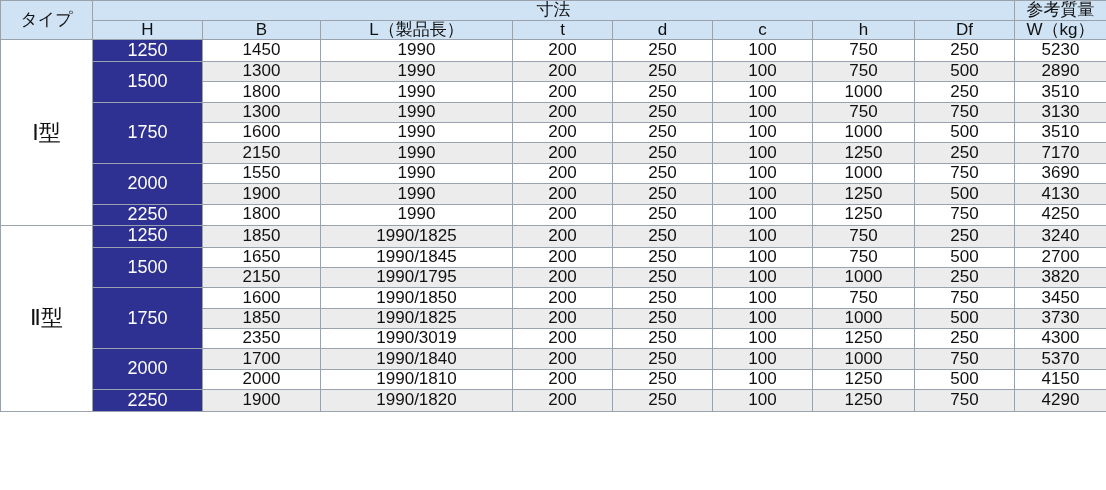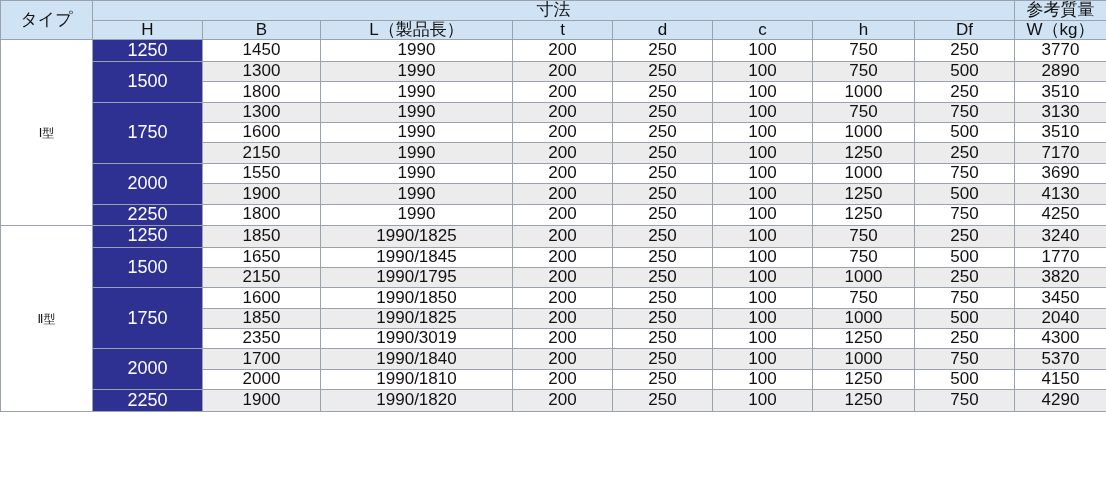--- a/index.html
+++ b/index.html
@@ -67,21 +67,21 @@
   col.c-h    { width: 110px; }
   col.c-b    { width: 118px; }
   col.c-l    { width: 192px; }
   col.c-t    { width: 100px; }
   col.c-d    { width: 100px; }
   col.c-c    { width: 100px; }
   col.c-h2   { width: 102px; }
   col.c-df   { width: 100px; }
   col.c-w    { width: 92px; }
   .sub-roman {
-    font-size: 12px;
+    font-size: 22px;
   }
 </style>
 </head>
 <body>
 
 <table id="spec-table">
   <colgroup>
     <col class="c-type">
       <col class="c-h">
       <col class="c-b">
@@ -115,21 +115,21 @@
       <tr>
         <td class="type-cell" rowspan="9"><span class="sub-roman">Ⅰ型</span></td>
         <td class="h-cell" rowspan="1">1250</td>
         <td class="d-light">1450</td>
         <td class="d-light">1990</td>
         <td class="d-light">200</td>
         <td class="d-light">250</td>
         <td class="d-light">100</td>
         <td class="d-light">750</td>
         <td class="d-light">250</td>
-        <td class="d-light">3770</td>
+        <td class="d-light">5230</td>
       </tr>
       <tr>
         <td class="h-cell" rowspan="2">1500</td>
         <td class="d-shade">1300</td>
         <td class="d-shade">1990</td>
         <td class="d-shade">200</td>
         <td class="d-shade">250</td>
         <td class="d-shade">100</td>
         <td class="d-shade">750</td>
         <td class="d-shade">500</td>
@@ -222,21 +222,21 @@
       </tr>
       <tr>
         <td class="h-cell" rowspan="2">1500</td>
         <td class="d-light">1650</td>
         <td class="d-light">1990/1845</td>
         <td class="d-light">200</td>
         <td class="d-light">250</td>
         <td class="d-light">100</td>
         <td class="d-light">750</td>
         <td class="d-light">500</td>
-        <td class="d-light">1770</td>
+        <td class="d-light">2700</td>
       </tr>
       <tr>
         <td class="d-shade">2150</td>
         <td class="d-shade">1990/1795</td>
         <td class="d-shade">200</td>
         <td class="d-shade">250</td>
         <td class="d-shade">100</td>
         <td class="d-shade">1000</td>
         <td class="d-shade">250</td>
         <td class="d-shade">3820</td>
@@ -253,21 +253,21 @@
         <td class="d-light">3450</td>
       </tr>
       <tr>
         <td class="d-shade">1850</td>
         <td class="d-shade">1990/1825</td>
         <td class="d-shade">200</td>
         <td class="d-shade">250</td>
         <td class="d-shade">100</td>
         <td class="d-shade">1000</td>
         <td class="d-shade">500</td>
-        <td class="d-shade">2040</td>
+        <td class="d-shade">3730</td>
       </tr>
       <tr>
         <td class="d-light">2350</td>
         <td class="d-light">1990/3019</td>
         <td class="d-light">200</td>
         <td class="d-light">250</td>
         <td class="d-light">100</td>
         <td class="d-light">1250</td>
         <td class="d-light">250</td>
         <td class="d-light">4300</td>

